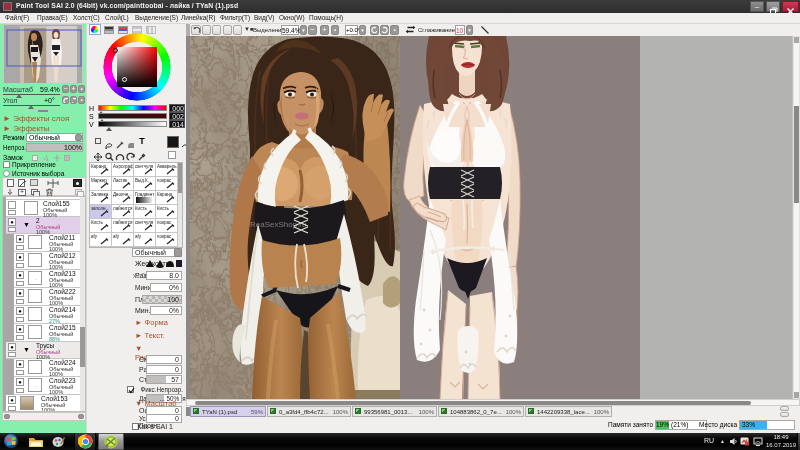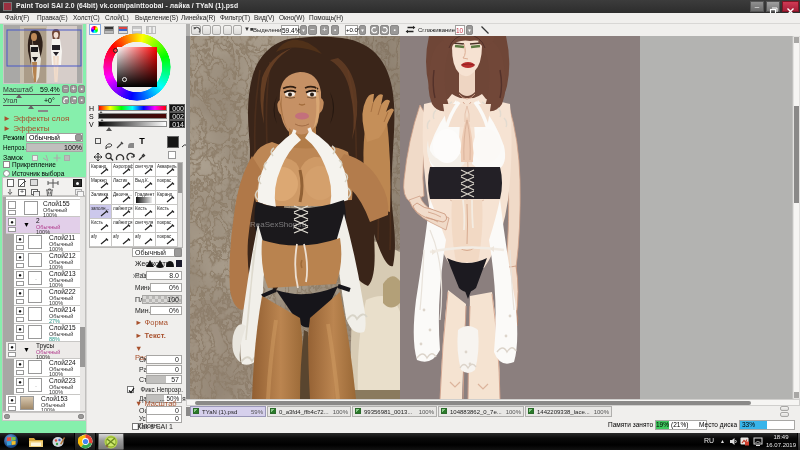--- a/index.html
+++ b/index.html
@@ -515,21 +515,21 @@
         <div class="pfld" style="width:40px;background:repeating-conic-gradient(#b8b7b5 0 25%,#d8d7d5 0 50%) 0 0/6px 6px;">100</div>
       </div>
 <div class="prow" style="top:282px;">
         <span class="plab">Мин. Плотн.</span>
         <div class="pfld" style="width:32px;">0%</div>
       </div>
 <div class="prow" style="top:293px;">
         <span class="plab redtxt" style="font-size:7.5px;">► Форма</span>
       </div>
 <div class="prow" style="top:306px;">
-        <span class="plab redtxt" style="font-size:7.5px;font-weight:bold;">► Текст.</span>
+        <span class="plab redtxt" style="font-size:7.5px;">► Текст.</span>
       </div>
 <div class="prow" style="top:319px;">
         <span class="plab redtxt" style="font-size:7.5px;">▼ Растворение</span>
       </div>
 <div class="prow" style="top:331px;">
         <span class="plab" style="left:8px;">Смешивание</span>
         <div class="pfld">0</div>
       </div>
 <div class="prow" style="top:341px;">
         <span class="plab" style="left:8px;">Растворение</span>

